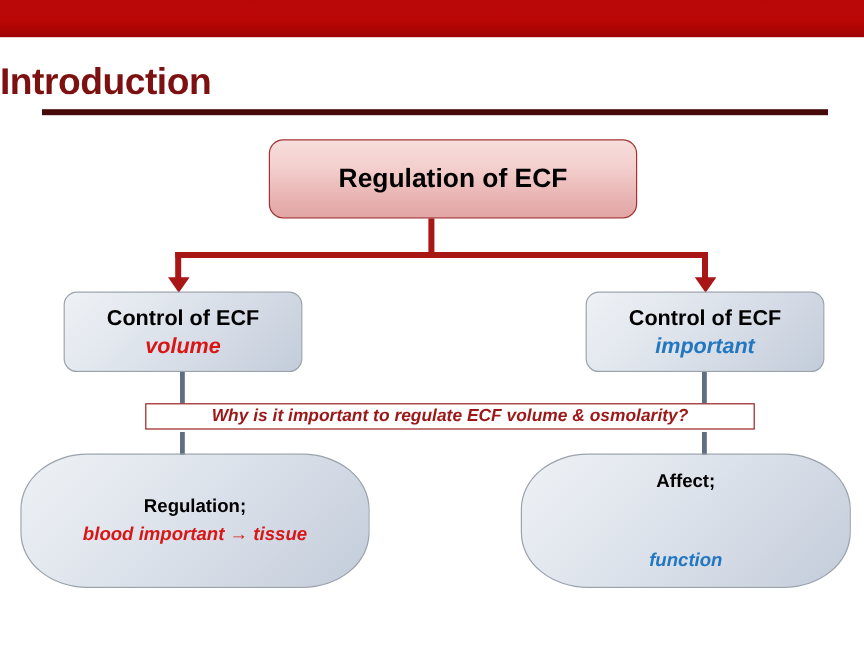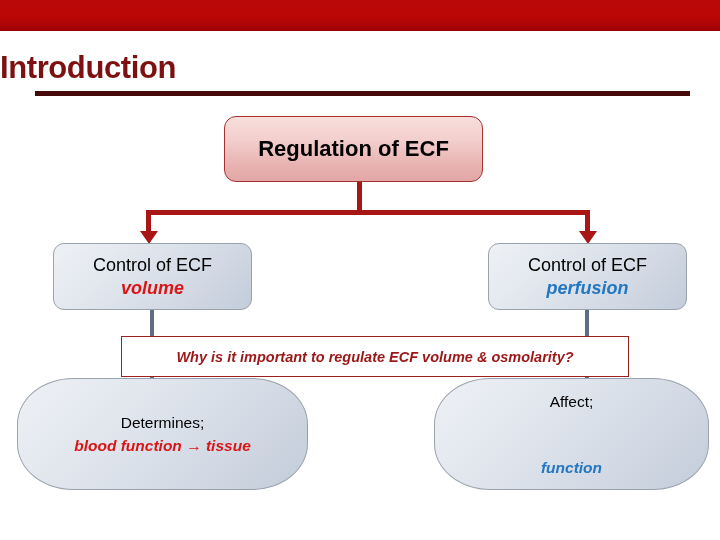--- a/index.html
+++ b/index.html
@@ -42,29 +42,29 @@
     left: 35px; top: 91px;
     width: 655px; height: 5px;
     background: #470a0a;
   }
 
   
   .boxline {
     display: block;
     white-space: nowrap;
   }
-  .t-black { color: #000000; font-weight: normal; font-style: normal; }
+  .t-black { color: #000000; font-weight: bold; font-style: normal; }
   .t-red   { color: #d81616; font-weight: bold; font-style: italic; }
   .t-blue  { color: #2277c0; font-weight: bold; font-style: italic; }
 
   
   #box-regulation {
     position: absolute;
     left: 224px; top: 116px;
-    width: 259px; height: 66px;
+    width: 307px; height: 66px;
     box-sizing: border-box;
     border: 1.6px solid #a53030;
     border-radius: 12px;
     background: linear-gradient(to bottom, #f7dedc 0%, #f3cfcd 35%, #e8b3b2 75%, #e2a6a6 100%);
     display: flex;
     align-items: center;
     justify-content: center;
     font-size: 22px;
     font-weight: bold;
     color: #000000;
@@ -116,21 +116,21 @@
   .slate-line { position: absolute; background: #5f6e80; width: 4px; }
   #slate-left-a  { left: 150px; top: 310px; height: 28px; }
   #slate-left-b  { left: 150px; top: 360px; height: 20px; }
   #slate-right-a { left: 585px; top: 310px; height: 28px; }
   #slate-right-b { left: 585px; top: 360px; height: 20px; }
 
   
   #box-question {
     position: absolute;
     left: 121px; top: 336px;
-    width: 508px; height: 41px;
+    width: 508px; height: 22px;
     box-sizing: border-box;
     border: 1.3px solid #9c2020;
     background: #ffffff;
     display: flex;
     align-items: center;
     justify-content: center;
     font-size: 14.5px;
     font-weight: bold;
     font-style: italic;
     color: #9c1818;
@@ -177,33 +177,33 @@
 <div class="arrowhead" id="arrow-left"></div>
 <div class="arrowhead" id="arrow-right"></div>
 
 <div class="gray-box" id="box-ctrl-volume">
   <span class="boxline t-black">Control of ECF</span>
   <span class="boxline t-red">volume</span>
 </div>
 
 <div class="gray-box" id="box-ctrl-osmolarity">
   <span class="boxline t-black">Control of ECF</span>
-  <span class="boxline t-blue">perfusion</span>
+  <span class="boxline t-blue">important</span>
 </div>
 
 <div class="slate-line" id="slate-left-a"></div>
 <div class="slate-line" id="slate-left-b"></div>
 <div class="slate-line" id="slate-right-a"></div>
 <div class="slate-line" id="slate-right-b"></div>
 
 <div id="box-question">
   <span>Why is it important to regulate ECF volume &amp; osmolarity?</span>
 </div>
 
 <div class="gray-box" id="box-determines">
-  <span class="boxline t-black">Determines;</span>
-  <span class="boxline t-red"><span>blood function</span> <span class="arrow-glyph">→</span> <span>tissue</span></span>
+  <span class="boxline t-black">Regulation;</span>
+  <span class="boxline t-red"><span>blood important</span> <span class="arrow-glyph">→</span> <span>tissue</span></span>
 </div>
 
 <div class="gray-box" id="box-affect">
   <span class="boxline t-black">Affect;</span>
   <span class="boxline t-blue">function</span>
 </div>
 
 </body></html>

